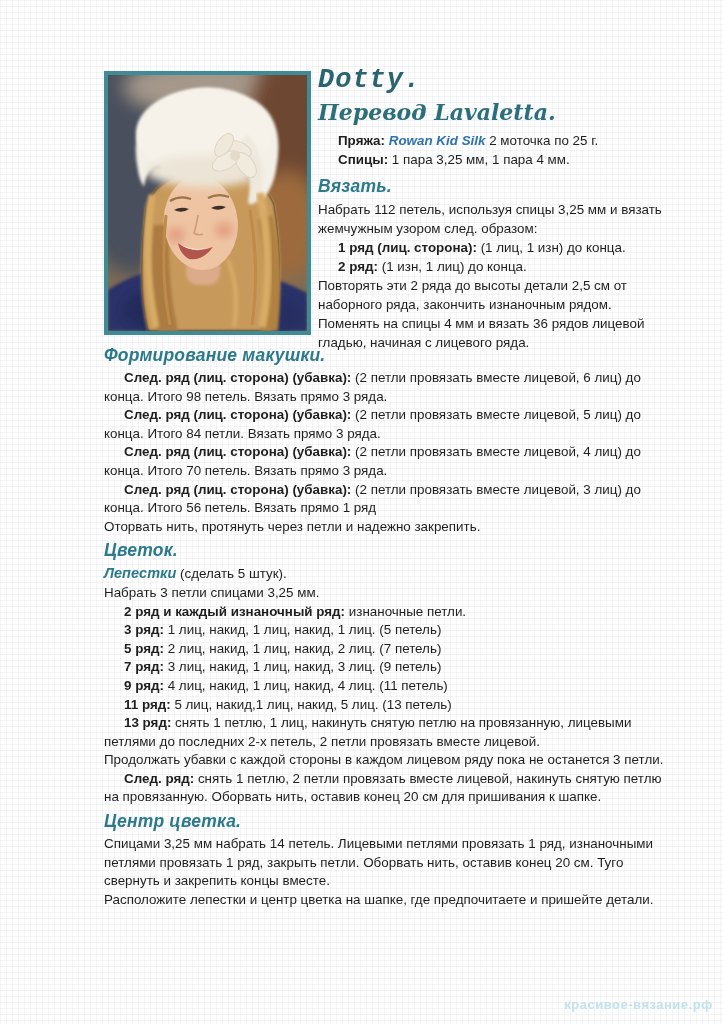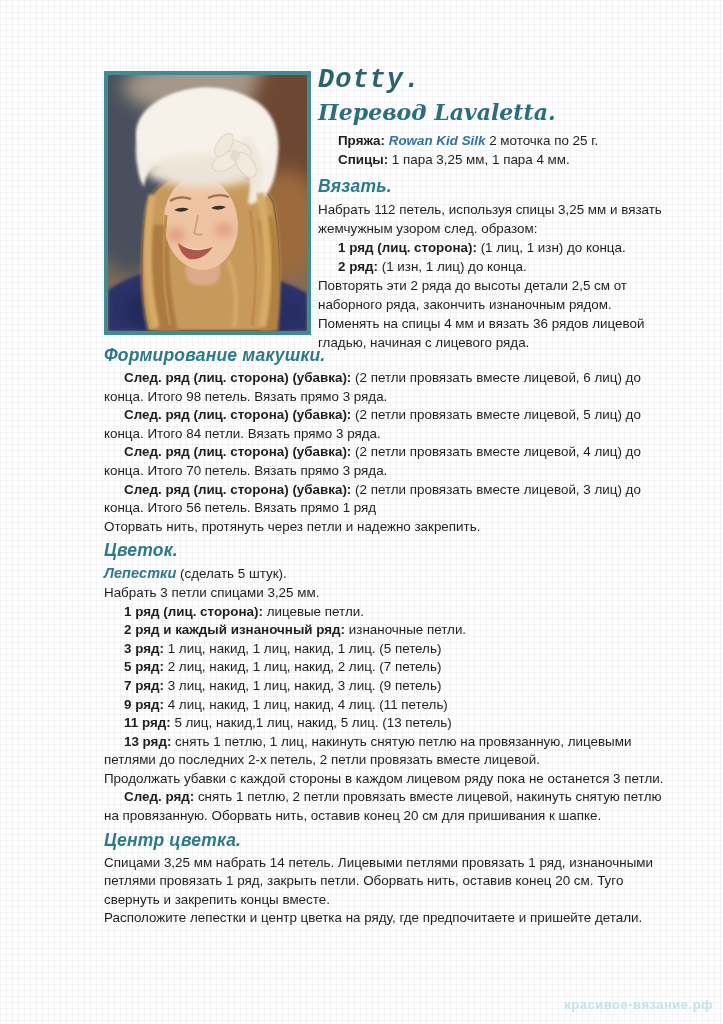--- a/index.html
+++ b/index.html
@@ -149,30 +149,29 @@
     <h3 class="sec">Формирование макушки.</h3>
     <p class="body"><span class="b">След. ряд (лиц. сторона) (убавка):</span><span> (2 петли провязать вместе лицевой, 6 лиц) до конца. Итого 98 петель. Вязать прямо 3 ряда.</span></p>
     <p class="body"><span class="b">След. ряд (лиц. сторона) (убавка):</span><span> (2 петли провязать вместе лицевой, 5 лиц) до конца. Итого 84 петли. Вязать прямо 3 ряда.</span></p>
     <p class="body"><span class="b">След. ряд (лиц. сторона) (убавка):</span><span> (2 петли провязать вместе лицевой, 4 лиц) до конца. Итого 70 петель. Вязать прямо 3 ряда.</span></p>
     <p class="body"><span class="b">След. ряд (лиц. сторона) (убавка):</span><span> (2 петли провязать вместе лицевой, 3 лиц) до конца. Итого 56 петель. Вязать прямо 1 ряд</span></p>
     <p class="body">Оторвать нить, протянуть через петли и надежно закрепить.</p>
 
     <h3 class="sec">Цветок.</h3>
     <p class="body"><span class="petals-label">Лепестки</span><span> (сделать 5 штук).</span></p>
     <p class="body">Набрать 3 петли спицами 3,25 мм.</p>
-    <p class="body"><span class="b">1 ряд (лиц. сторона):</span><span> лицевые петли.</span></p>
     <p class="body"><span class="b">2 ряд и каждый изнаночный ряд:</span><span> изнаночные петли.</span></p>
     <p class="body"><span class="b">3 ряд:</span><span> 1 лиц, накид, 1 лиц, накид, 1 лиц. (5 петель)</span></p>
     <p class="body"><span class="b">5 ряд:</span><span> 2 лиц, накид, 1 лиц, накид, 2 лиц. (7 петель)</span></p>
     <p class="body"><span class="b">7 ряд:</span><span> 3 лиц, накид, 1 лиц, накид, 3 лиц. (9 петель)</span></p>
     <p class="body"><span class="b">9 ряд:</span><span> 4 лиц, накид, 1 лиц, накид, 4 лиц. (11 петель)</span></p>
     <p class="body"><span class="b">11 ряд:</span><span> 5 лиц, накид,1 лиц, накид, 5 лиц. (13 петель)</span></p>
     <p class="body"><span class="b">13 ряд:</span><span> снять 1 петлю, 1 лиц, накинуть снятую петлю на провязанную, лицевыми петлями до последних 2-х петель, 2 петли провязать вместе лицевой.</span></p>
     <p class="body">Продолжать убавки с каждой стороны в каждом лицевом ряду пока не останется 3 петли.</p>
     <p class="body"><span class="b">След. ряд:</span><span> снять 1 петлю, 2 петли провязать вместе лицевой, накинуть снятую петлю на провязанную. Оборвать нить, оставив конец 20 см для пришивания к шапке.</span></p>
 
     <h3 class="sec">Центр цветка.</h3>
     <p class="body">Спицами 3,25 мм набрать 14 петель. Лицевыми  петлями провязать 1 ряд, изнаночными петлями провязать 1 ряд, закрыть петли. Оборвать нить, оставив конец 20 см. Туго свернуть и закрепить концы вместе.</p>
-    <p class="body">Расположите лепестки и центр цветка на ряду, где предпочитаете и пришейте детали.</p>
+    <p class="body">Расположите лепестки и центр цветка на шапке, где предпочитаете и пришейте детали.</p>
   </div>
 
   <div class="watermark">красивое-вязание.рф</div>
 </div>
 
 </body></html>

